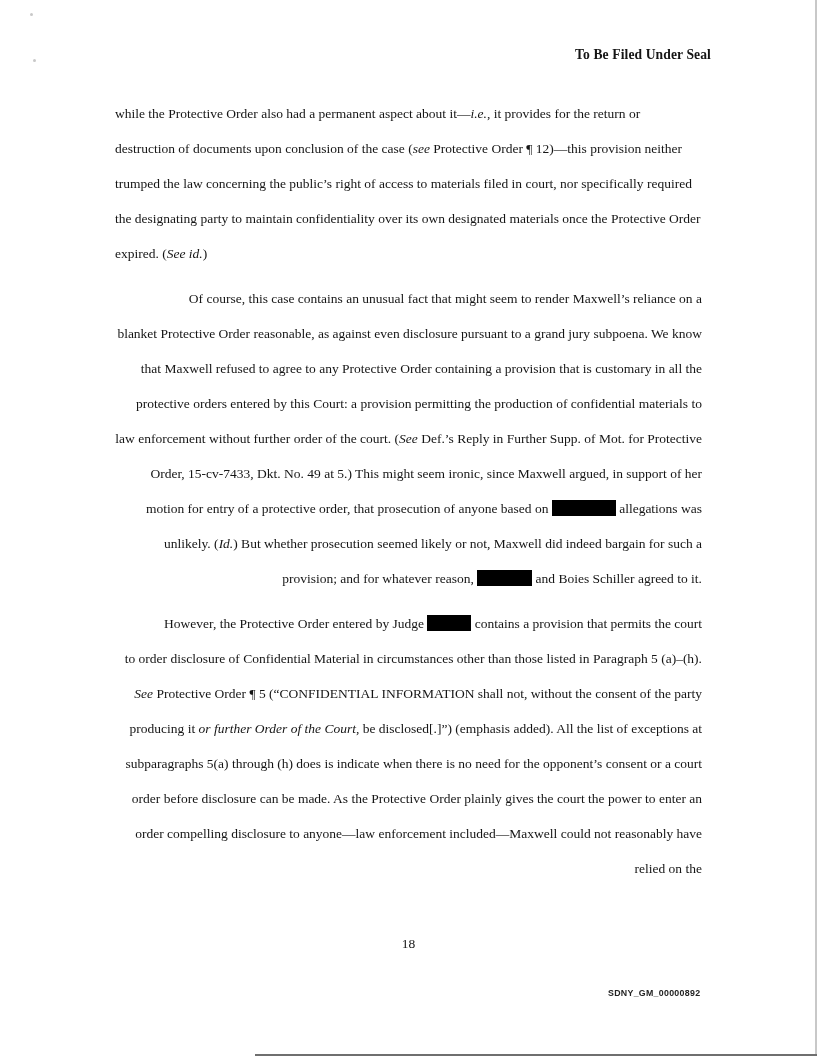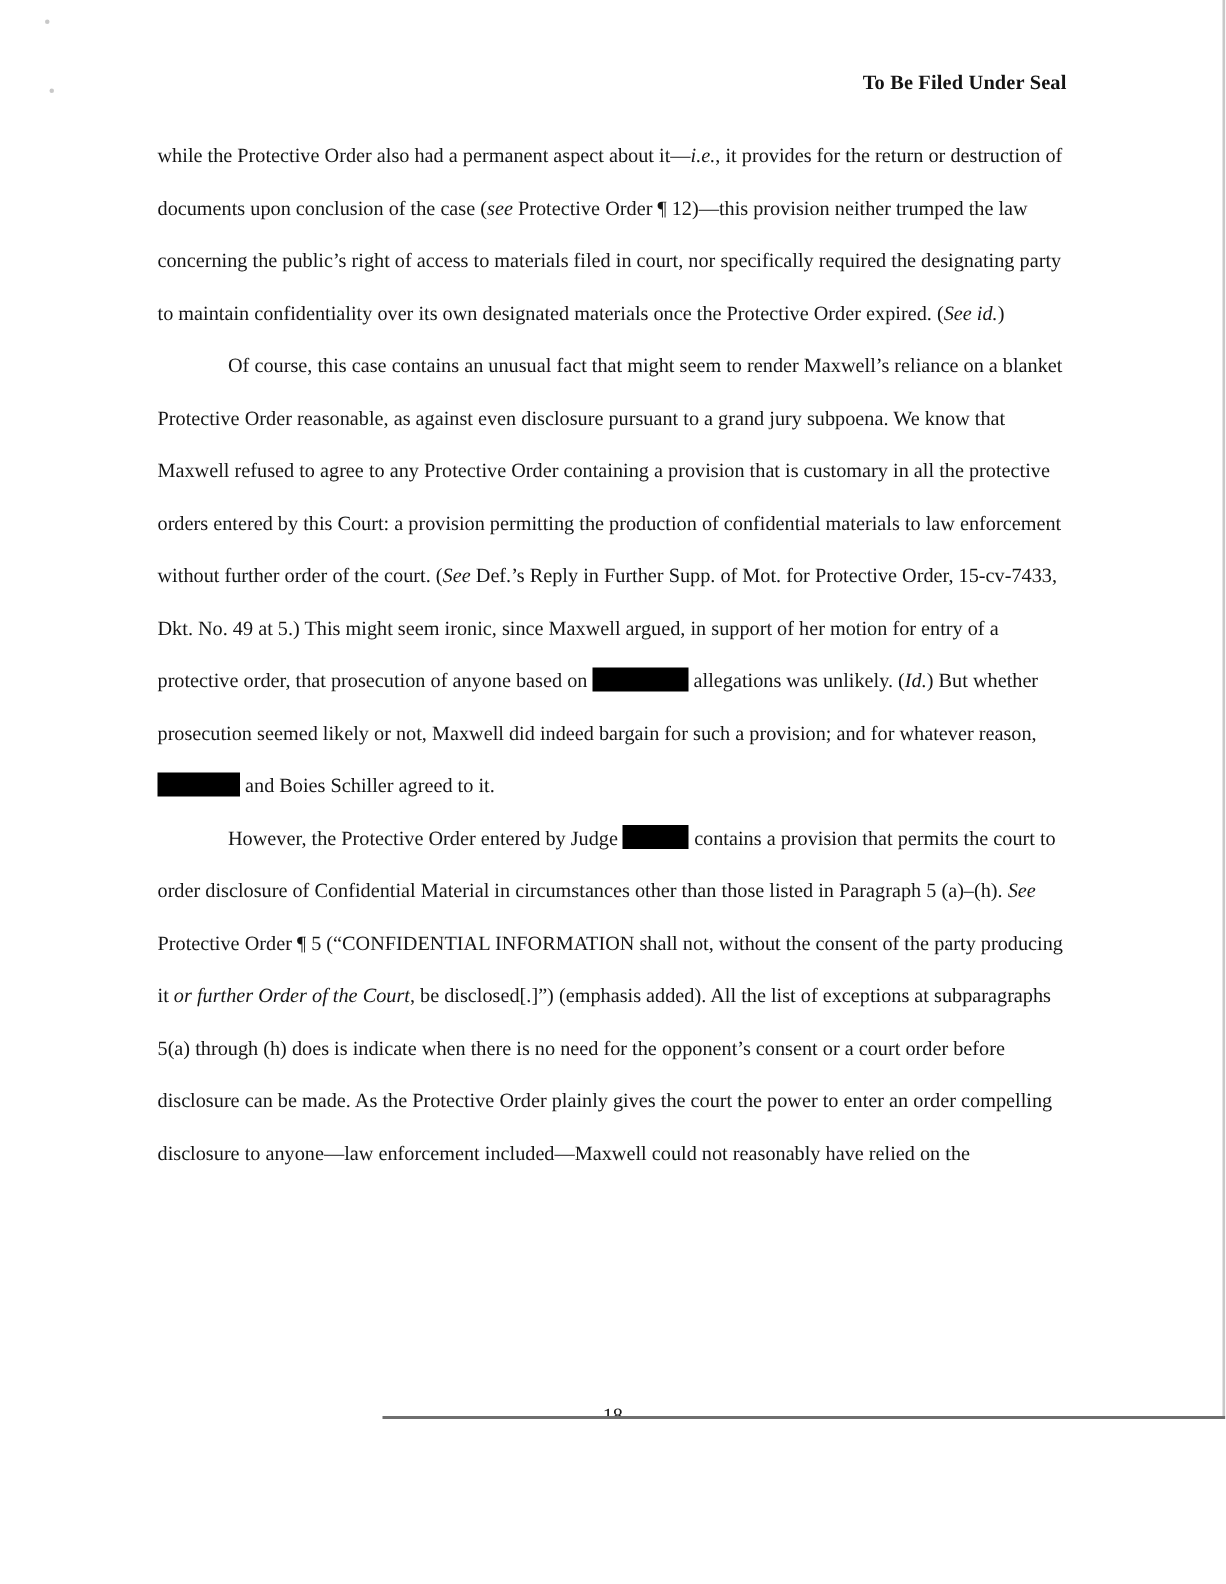--- a/index.html
+++ b/index.html
@@ -1,20 +1,20 @@
 <!DOCTYPE html>
 <html><head>
 <meta charset="utf-8">
 <style>
   * { box-sizing: border-box; }
   html, body { margin: 0; padding: 0; background: #ffffff; }
   .page {
     position: relative;
     width: 817px;
-    height: 946px;
+    height: 1056px;
     background: #ffffff;
     font-family: "Liberation Serif", "DejaVu Serif", serif;
     color: #151515;
     overflow: hidden;
   }
   .header {
     position: absolute;
     top: 47px;
     right: 106px;
     font-weight: bold;
@@ -23,22 +23,22 @@
   }
   .doc-body {
     position: absolute;
     top: 86px;
     left: 105px;
     width: 607px;
     font-size: 13.5px;
     line-height: 35px;
     text-align: left;
   }
-  .para { margin: 0; }
-  .para.indent { text-indent: 47px; }
+  .para { margin: 10px; }
+  .para.indent { text-indent: 47px; text-align: right; }
   .it { font-style: italic; }
   .redact {
     display: inline-block;
     height: 16px;
     background: #000;
     vertical-align: -3px;
   }
   .page-number {
     position: absolute;
     top: 936px;

